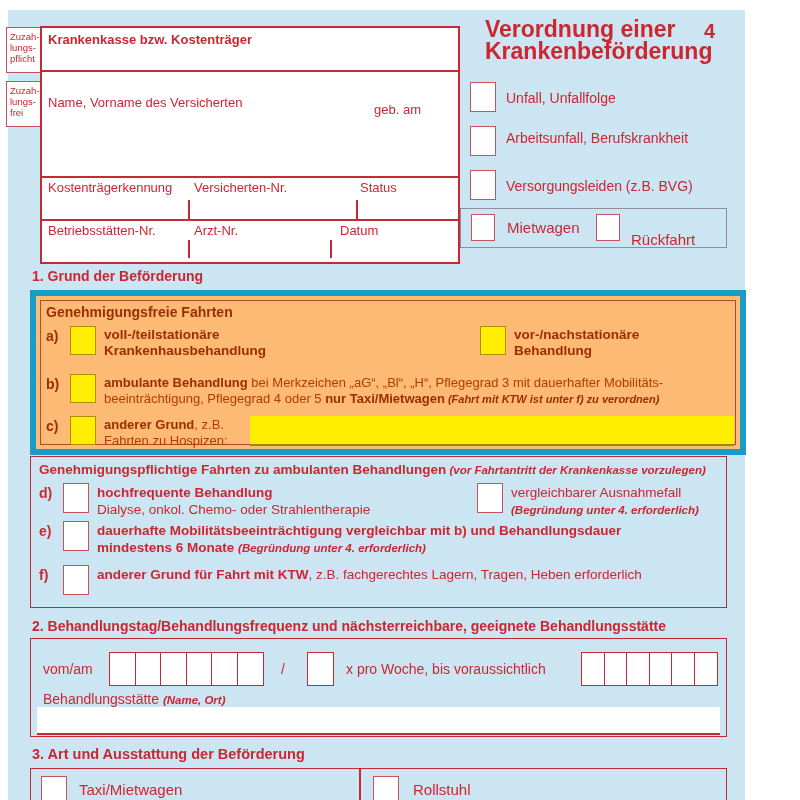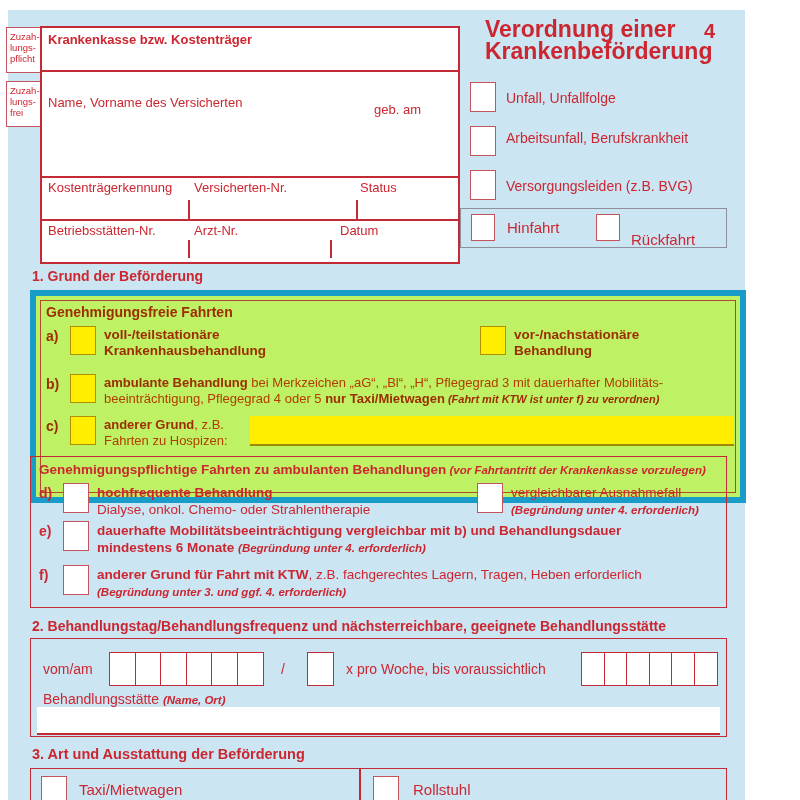--- a/index.html
+++ b/index.html
@@ -20,21 +20,21 @@
   .title{left:485px;top:18px;font-size:23px;line-height:22px;font-weight:bold;color:#cc2630;}
   .form-number{left:704px;top:20px;font-size:20px;font-weight:bold;color:#cc2630;}
   .cb{position:absolute;background:#ffffff;border:1.6px solid #c4535c;box-sizing:border-box;}
   .cb-lg{width:26px;height:30px;}
   .cb-md{width:24px;height:27px;}
   .cb-label{position:absolute;font-size:14px;color:#cc2630;white-space:nowrap;}
   .trip-box{left:460px;top:208px;width:267px;height:40px;border:1.5px solid #8f8f9b;box-sizing:border-box;}
   
   .sec-head{position:absolute;font-size:14px;font-weight:bold;color:#cc2630;white-space:nowrap;}
   
-  .hl-box{left:30px;top:290px;width:716px;height:213px;background:#bef264;border:6px solid #1a9cc8;box-sizing:border-box;}
+  .hl-box{left:30px;top:290px;width:716px;height:165px;background:#fdba74;border:6px solid #1a9cc8;box-sizing:border-box;}
   .hl-inner-line{position:absolute;left:4px;top:4px;right:4px;bottom:4px;border:1px solid #b14a2a;pointer-events:none;}
   .hl-t{color:#b33c00;font-size:13px;line-height:16px;}
   .hl-b{color:#9c2d00;font-weight:bold;}
   .hl-letter{position:absolute;font-size:14px;font-weight:bold;color:#9c2d00;}
   .cb-y{position:absolute;width:26px;height:29px;background:#ffee00;border:1.6px solid #b09000;box-sizing:border-box;}
   .it-sm{font-style:italic;font-weight:bold;font-size:11px;}
   .hospiz-field{position:absolute;background:#ffee00;border-bottom:2px solid #9c8a00;}
   
   .req-box{left:30px;top:456px;width:697px;height:152px;border:1.5px solid #c22b35;box-sizing:border-box;}
   .req-t{color:#cc2630;font-size:13.5px;line-height:17px;}
@@ -96,21 +96,21 @@
 
   <div class="cb cb-lg" style="left:470px;top:82px;"></div>
   <div class="cb-label" style="left:506px;top:90px;">Unfall, Unfallfolge</div>
   <div class="cb cb-lg" style="left:470px;top:126px;"></div>
   <div class="cb-label" style="left:506px;top:130px;">Arbeitsunfall, Berufskrankheit</div>
   <div class="cb cb-lg" style="left:470px;top:170px;"></div>
   <div class="cb-label" style="left:506px;top:178px;">Versorgungsleiden (z.B. BVG)</div>
 
   <div class="abs trip-box">
     <div class="cb cb-md" style="left:10px;top:5px;"></div>
-    <div class="cb-label" style="left:46px;top:10px;font-size:15px;">Hinfahrt</div>
+    <div class="cb-label" style="left:46px;top:10px;font-size:15px;">Mietwagen</div>
     <div class="cb cb-md" style="left:135px;top:5px;"></div>
     <div class="cb-label" style="left:170px;top:10px;font-size:15px;margin-top:12px;">Rückfahrt</div>
   </div>
 
   <div class="sec-head" style="left:32px;top:268px;">1. Grund der Beförderung</div>
 
   <div class="abs hl-box">
     <div class="hl-inner-line"></div>
     <div class="abs hl-b" style="left:10px;top:8px;font-size:14px;">Genehmigungsfreie Fahrten</div>
 
@@ -163,21 +163,20 @@
     <div class="cb cb-lg" style="left:32px;top:64px;"></div>
     <div class="abs req-t" style="left:66px;top:65px;">
       <span class="bold">dauerhafte Mobilitätsbeeinträchtigung vergleichbar mit b) und Behandlungsdauer</span><br>
       <span class="bold">mindestens 6 Monate </span><span class="note-it">(Begründung unter 4. erforderlich)</span>
     </div>
 
     <div class="letter" style="left:8px;top:110px;">f)</div>
     <div class="cb cb-lg" style="left:32px;top:108px;"></div>
     <div class="abs req-t" style="left:66px;top:109px;">
       <span class="bold">anderer Grund für Fahrt mit KTW</span><span>, z.B. fachgerechtes Lagern, Tragen, Heben erforderlich</span><br>
-      <span class="note-it">(Begründung unter 3. und ggf. 4. erforderlich)</span>
     </div>
   </div>
 
   <div class="sec-head" style="left:32px;top:618px;">2. Behandlungstag/Behandlungsfrequenz und nächsterreichbare, geeignete Behandlungsstätte</div>
   <div class="abs s2-box">
     <div class="cb-label" style="left:12px;top:22px;">vom/am</div>
     <div class="cells" style="left:78px;top:13px;">
       <div class="cell cell-a"></div>
       <div class="cell cell-a"></div>
       <div class="cell cell-a"></div>

